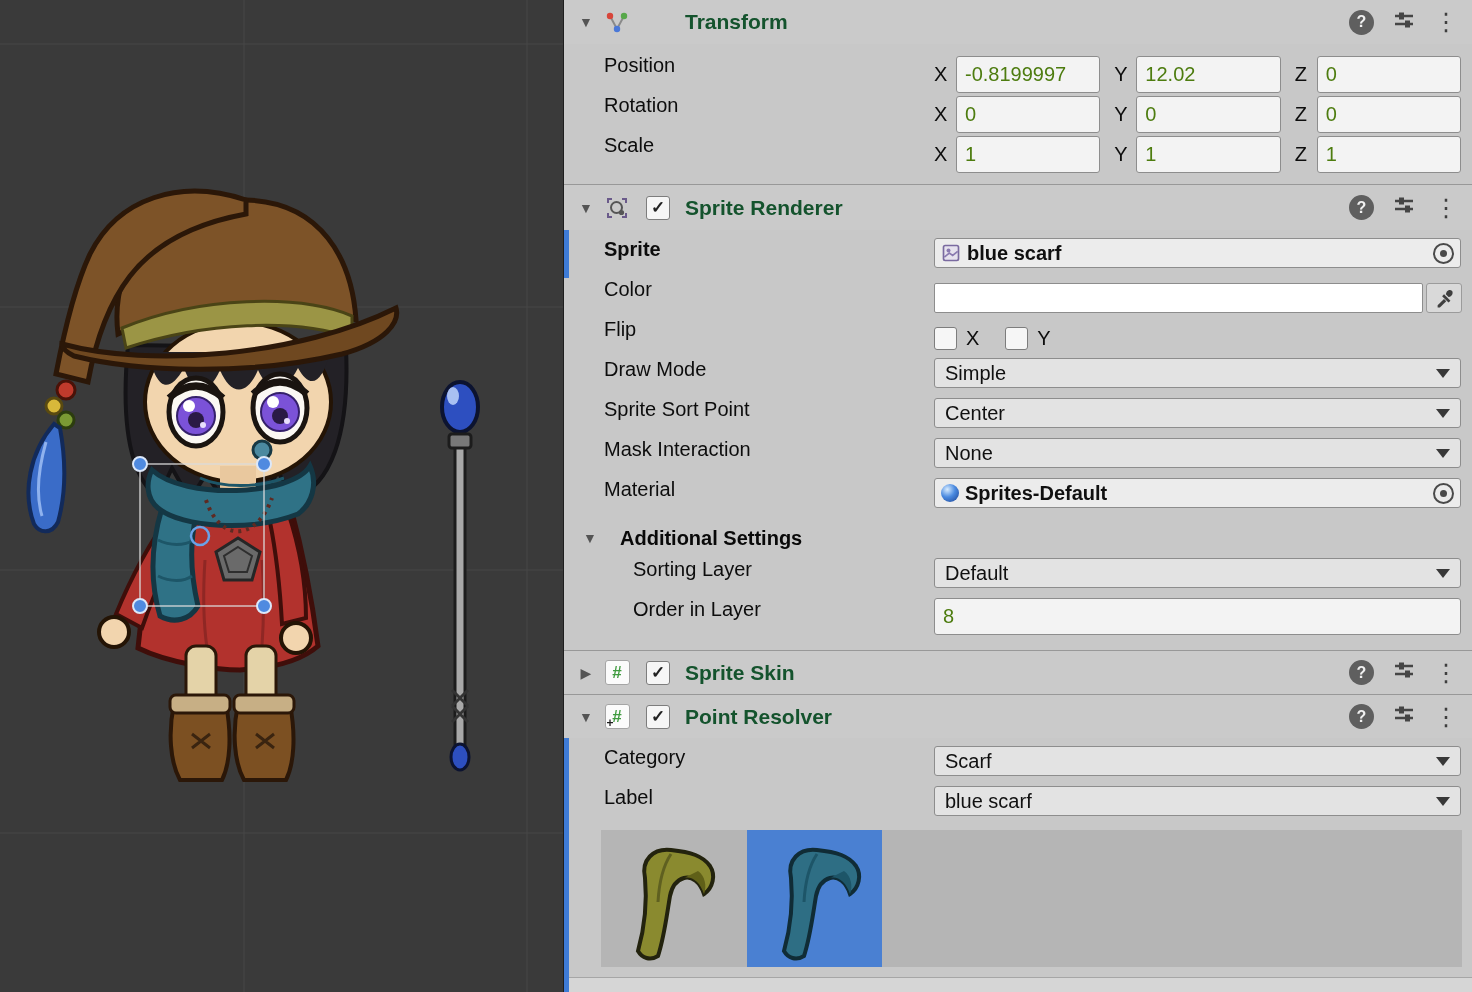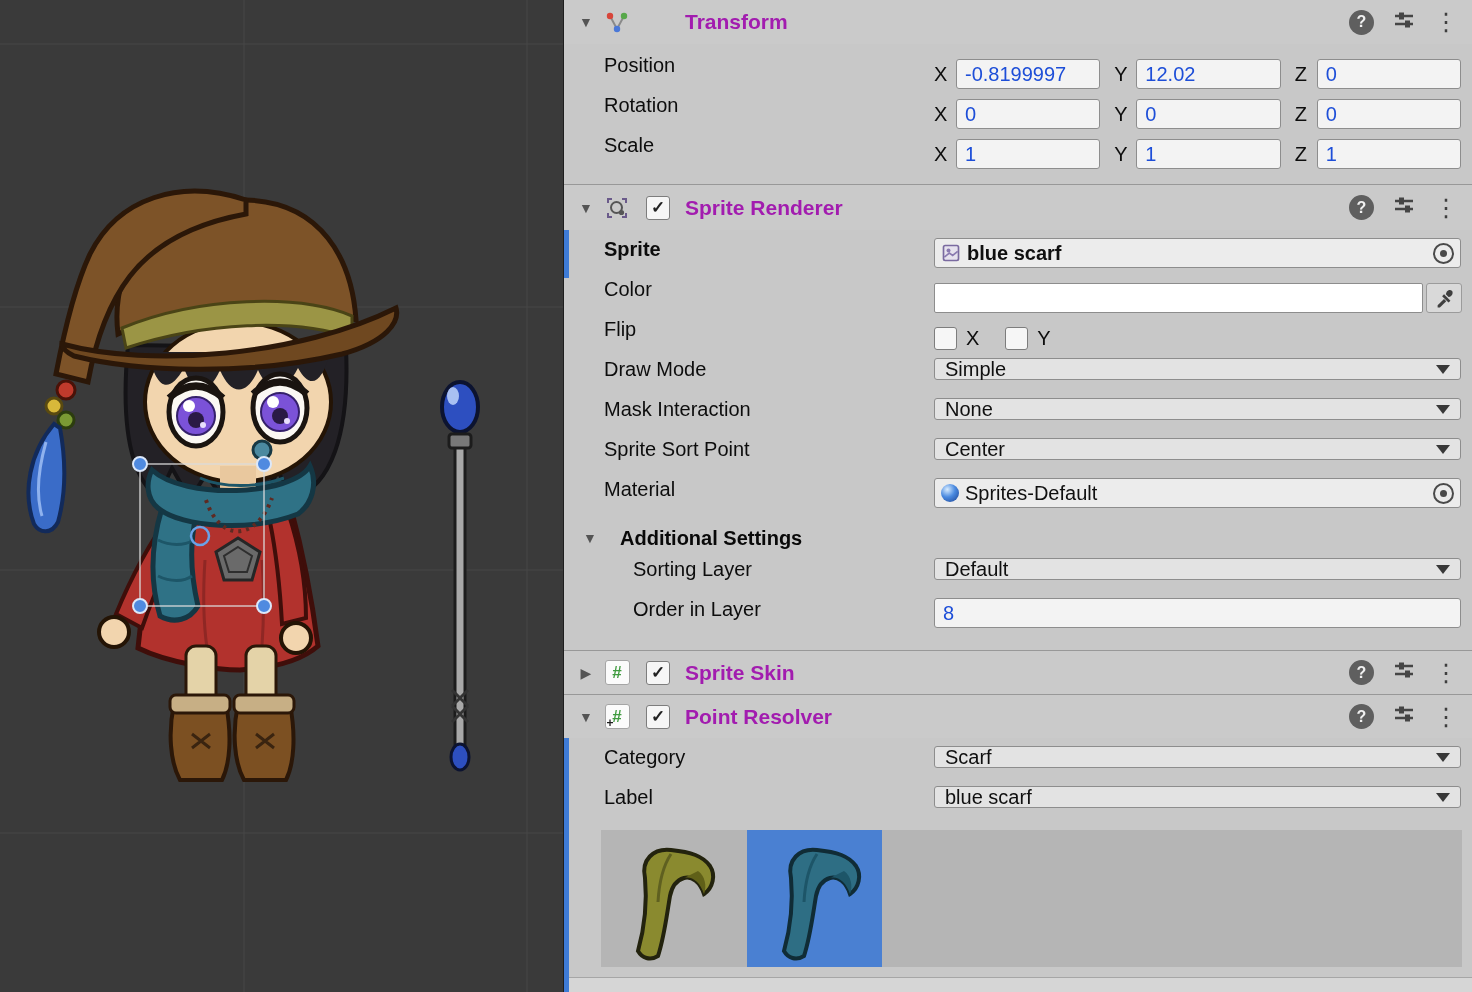--- a/index.html
+++ b/index.html
@@ -16,21 +16,21 @@
                font-size:20px; overflow:hidden; flex:none; border-left:1px solid #1e1e1e; }
 
   .comp-header { display:flex; align-items:center; height:44px; background:#cacaca; }
   .comp-header.bordered { border-top:1px solid #989898; height:46px; }
   .comp-header.h44 { height:44px; border-top:1px solid #989898; }
   .foldout { width:20px; margin-left:12px; font-size:14px; color:#545454; text-align:center; flex:none; cursor:default; }
   .comp-icon { width:26px; height:26px; margin-left:8px; flex:none; display:flex; align-items:center; justify-content:center; }
   .cb { width:24px; height:24px; margin-left:16px; flex:none; background:#f6f6f6; border:1px solid #7d7d7d;
         border-radius:3px; display:flex; align-items:center; justify-content:center;
         font-size:17px; font-weight:bold; color:#222; }
-  .comp-title { margin-left:15px; font-weight:bold; font-size:21px; color:#a21caf; }
+  .comp-title { margin-left:15px; font-weight:bold; font-size:21px; color:#14532d; }
   .comp-title.no-cb { margin-left:55px; }
   .header-right { margin-left:auto; margin-right:14px; display:flex; align-items:center; gap:17px; }
   .help-icon { width:25px; height:25px; border-radius:50%; background:#5f5f5f; color:#f0f0f0;
                font-size:16px; font-weight:bold; display:flex; align-items:center; justify-content:center; }
   .kebab { font-size:24px; color:#3e3e3e; line-height:1; }
 
   .rows-pad { padding:10px 0; }
   .srbody { padding:8px 0 12px 0; }
   .resbody { padding-top:8px; }
 
@@ -38,30 +38,30 @@
   .rlabel { width:330px; flex:none; color:#0d0d0d; }
   .rlabel.bold { font-weight:bold; }
   .rlabel.indent { padding-left:29px; }
   .ctrl { display:flex; align-items:center; width:528px; flex:none; }
 
   
   .v3 { display:flex; align-items:center; width:528px; }
   .v3 .grp { display:flex; align-items:center; flex:1; margin-right:14px; }
   .v3 .grp:last-child { margin-right:0; }
   .axis { width:16px; margin-right:6px; flex:none; color:#0d0d0d; }
-  .field { background:#f3f3f3; border:1px solid #8d8d8d; border-radius:3px; height:30px;
-           display:flex; align-items:center; padding:0 8px; color:#1d4ed8; flex:1; min-width:0; overflow:hidden; white-space:nowrap; }
+  .field { background:#f3f3f3; border:1px solid #8d8d8d; border-radius:3px; height:37px;
+           display:flex; align-items:center; padding:0 8px; color:#4d7c0f; flex:1; min-width:0; overflow:hidden; white-space:nowrap; }
   .field.full { width:528px; }
-  .dropdown { background:#e3e3e3; border:1px solid #8d8d8d; border-radius:3px; height:22px;
+  .dropdown { background:#e3e3e3; border:1px solid #8d8d8d; border-radius:3px; height:30px;
               display:flex; align-items:center; padding:0 10px; width:528px; color:#101010; }
   .dd-arrow { width:0; height:0; border-left:7px solid transparent; border-right:7px solid transparent;
               border-top:9px solid #383838; margin-left:auto; }
   .objfield { background:#ececec; border:1px solid #8d8d8d; border-radius:3px; height:30px;
               display:flex; align-items:center; padding:0 6px 0 6px; width:528px; color:#101010; }
-  .objfield .obj-text { margin-left:6px; }
+  .objfield .obj-text { margin-left:6px;font-weight:bold; }
   .objfield .obj-text.bold { font-weight:bold; }
   .target { width:21px; height:21px; border:2px solid #4a4a4a; border-radius:50%;
             display:flex; align-items:center; justify-content:center; margin-left:auto; flex:none; }
   .target::after { content:""; width:7px; height:7px; background:#4a4a4a; border-radius:50%; }
 
   .swatch { flex:1; height:30px; background:#ffffff; border:1px solid #8d8d8d; border-radius:2px; }
   .dropper-btn { width:36px; height:30px; margin-left:3px; background:#d9d9d9; border:1px solid #9b9b9b;
                  border-radius:3px; display:flex; align-items:center; justify-content:center; flex:none; }
 
   .mini-cb { width:23px; height:23px; background:#f6f6f6; border:1px solid #7d7d7d; border-radius:3px; flex:none; }
@@ -343,31 +343,31 @@
 
       <div class="row">
         <span class="rlabel">Draw Mode</span>
         <div class="dropdown">
           <span>Simple</span>
           <span class="dd-arrow"></span>
         </div>
       </div>
 
       <div class="row">
+        <span class="rlabel">Sprite Sort Point</span>
+        <div class="dropdown">
+          <span>Center</span>
+          <span class="dd-arrow"></span>
+        </div>
+      </div>
+
+      <div class="row">
         <span class="rlabel">Mask Interaction</span>
         <div class="dropdown">
           <span>None</span>
-          <span class="dd-arrow"></span>
-        </div>
-      </div>
-
-      <div class="row">
-        <span class="rlabel">Sprite Sort Point</span>
-        <div class="dropdown">
-          <span>Center</span>
           <span class="dd-arrow"></span>
         </div>
       </div>
 
       <div class="row">
         <span class="rlabel">Material</span>
         <div class="objfield">
           <span style="width:18px;height:18px;border-radius:50%;background:radial-gradient(circle at 35% 30%, #d8ecff 0%, #4a8ae0 45%, #1a3f8f 100%);flex:none"></span>
           <span class="obj-text">Sprites-Default</span>
           <span class="target"></span>

